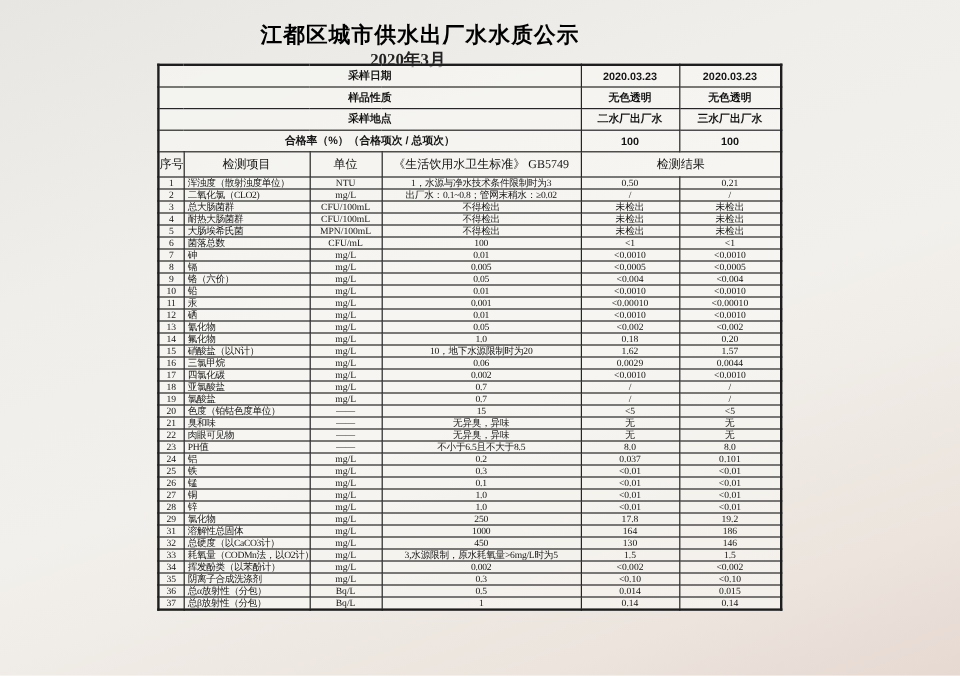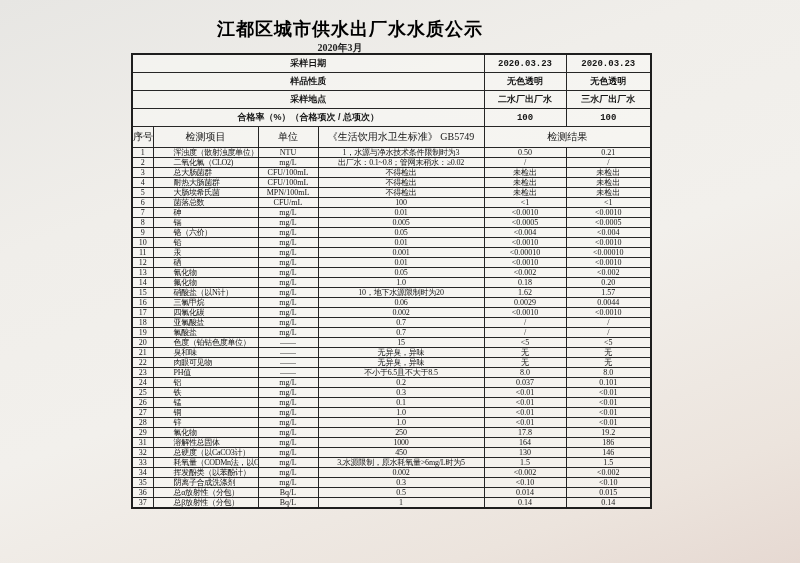--- a/index.html
+++ b/index.html
@@ -12,42 +12,42 @@
   }
   .page-title {
     position: absolute; top: 17px; left: 0; width: 700px;
     text-align: center; font-size: 18px; font-weight: bold;
     letter-spacing: 1px;
     font-family: "Liberation Sans", "DejaVu Sans", sans-serif;
     color: #000000;
   }
   .page-subtitle {
     position: absolute; top: 41px; left: 0; width: 680px;
-    text-align: center; font-size: 10px; font-weight: bold; color: #222;
+    text-align: center; font-size: 14px; font-weight: bold; color: #222;
   }
   table.wq {
     position: absolute; left: 131px; top: 53px;
     width: 519px; border-collapse: collapse; table-layout: fixed;
     background: rgba(250, 249, 245, 0.55);
   }
   table.wq, table.wq td, table.wq th {
     border: 1px solid #262626;
   }
   table.wq { border: 2px solid #1e1e1e; }
   td, th {
     padding: 0; margin: 0; white-space: nowrap; overflow: hidden;
     text-align: center; vertical-align: middle;
     font-weight: normal; color: #151515;
   }
   tr.info-row td { height: 17px; font-size: 9px; font-weight: bold; }
   tr.info-row td.info-label { font-family: Liberation Sans, sans-serif; }
-  tr.info-row td.info-val { font-family: Liberation Mono, monospace; }
+  tr.info-row td.info-val { font-family: Liberation Sans, sans-serif; }
   tr.colhead-row th { height: 20px; font-size: 10px; font-weight: normal; }
   tr.data-row td { height: 9px; font-size: 8px; line-height: 1; }
-  tr.data-row td.c-item { text-align: left; padding-left: 20px; letter-spacing: -0.3px; }
+  tr.data-row td.c-item { text-align: left; padding-left: 3px; letter-spacing: -0.3px; }
   tr.data-row td.c-std { letter-spacing: -0.2px; }
 </style>
 </head>
 <body>
 
 <div class="page-title">江都区城市供水出厂水水质公示</div>
 <div class="page-subtitle">2020年3月</div>
 
 <table class="wq">
   <colgroup>

